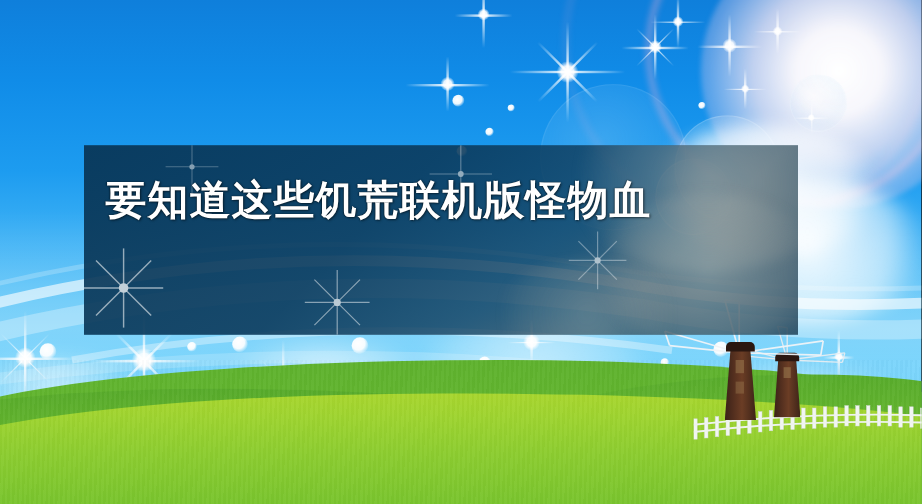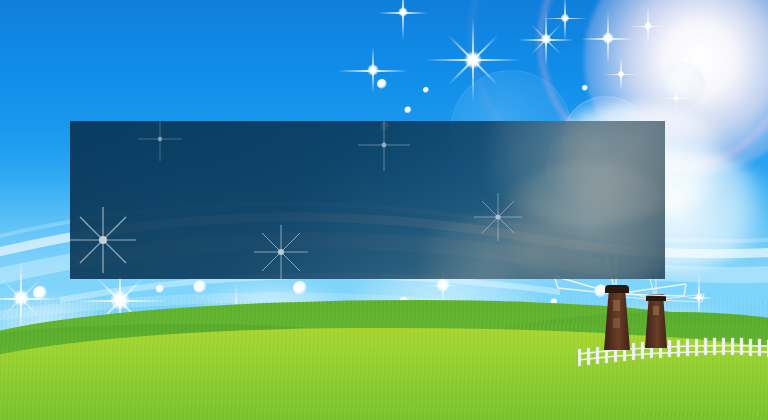--- a/index.html
+++ b/index.html
@@ -477,15 +477,16 @@
       <circle cx="30" cy="30" r="2.6" fill="#ffffff"></circle>
     </svg>
     <svg class="panel-spark" width="56" height="56" viewBox="0 0 56 56" style="left:62px; top:-10px; opacity:.5;">
       <g stroke="rgba(255,255,255,0.55)" stroke-width="0.9">
         <line x1="28" y1="6" x2="28" y2="50"></line>
         <line x1="6" y1="28" x2="50" y2="28"></line>
       </g>
       <circle cx="28" cy="28" r="2.2" fill="#ffffff"></circle>
     </svg>
 
+    <div class="headline l2">要知道这些饥荒联机版怪物血</div>
   </div>
 
 </div>
 
 </body></html>

